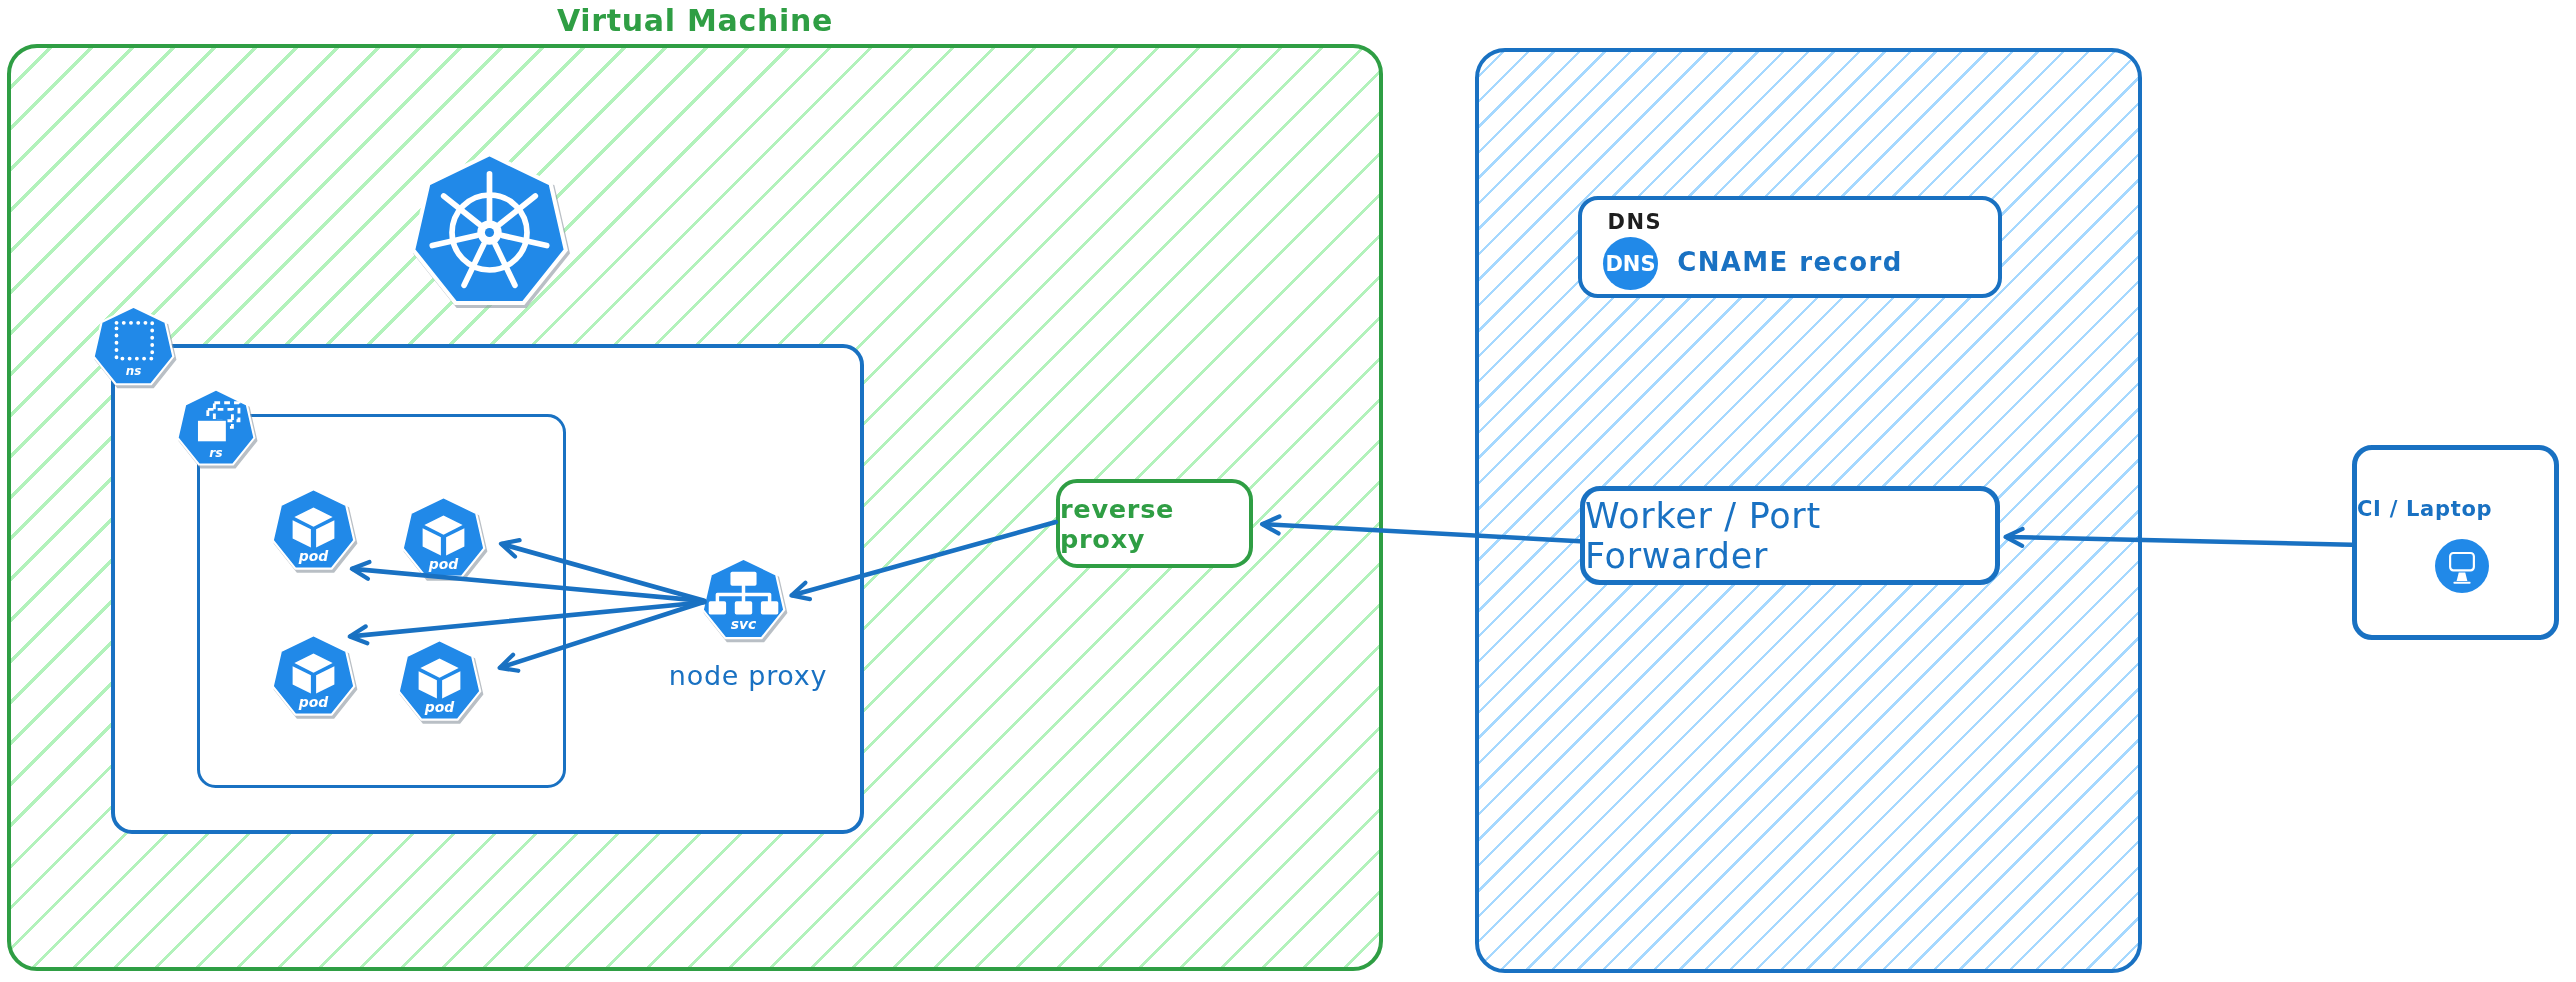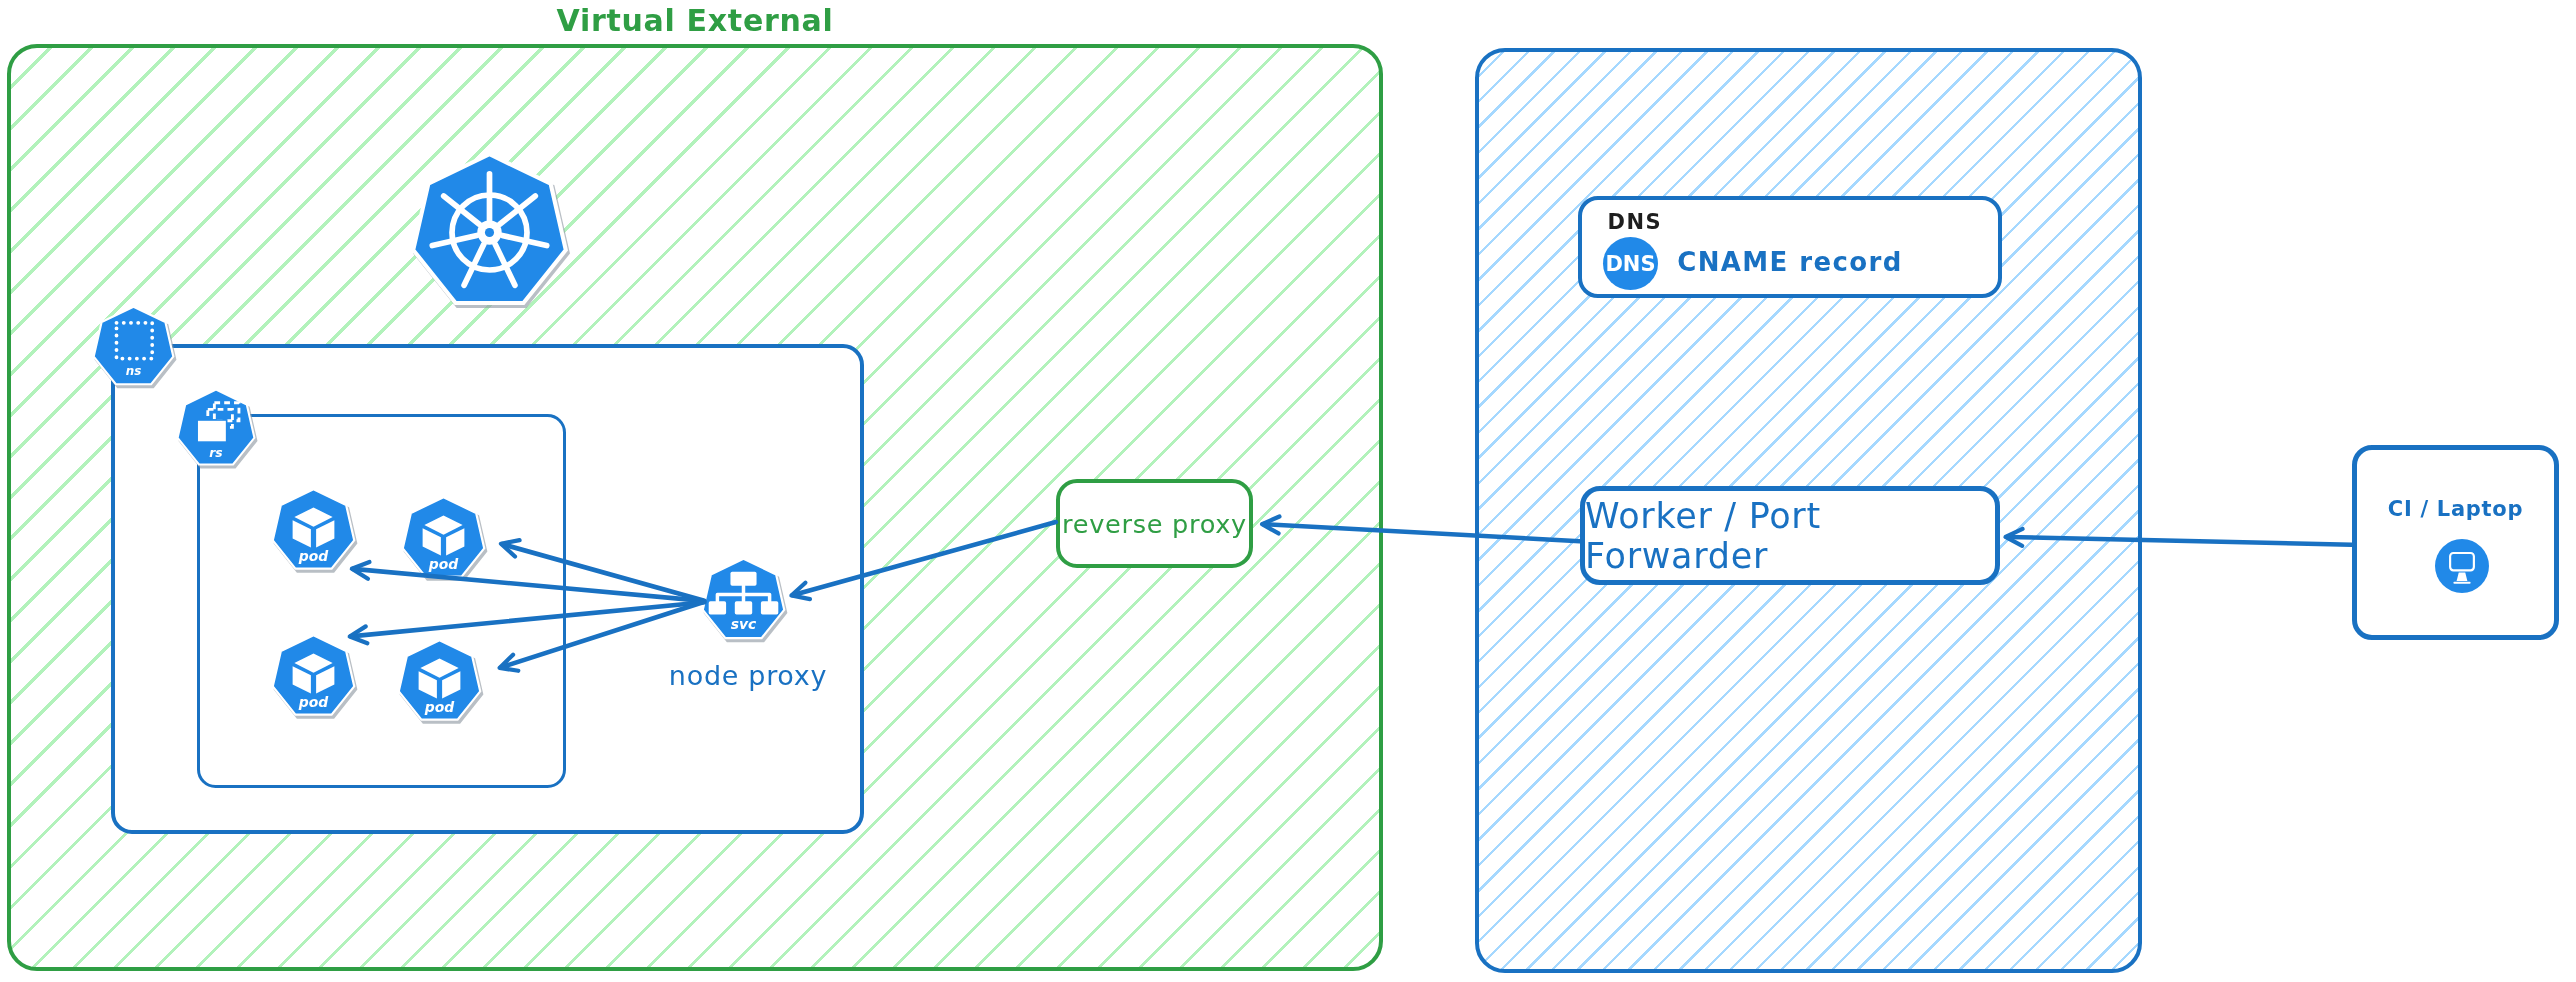--- a/index.html
+++ b/index.html
@@ -21,28 +21,28 @@
 
   .zone-title{position:absolute;text-align:center;font-size:30px;letter-spacing:0.7px;font-weight:bold;}
   .vm-title{left:7px;width:1376px;top:2.8px;color:var(--green);}
   .ext-title{left:1475px;width:667px;top:2.8px;color:var(--blue);}
 
   
   .node{position:absolute;background:#fff;box-sizing:border-box;}
   .ns-box{left:111px;top:344px;width:753px;height:490px;border:4.3px solid var(--blue);border-radius:21px;}
   .rs-box{left:197px;top:414px;width:369px;height:374px;border:3.6px solid var(--blue);border-radius:18.5px;}
   .rp-box{left:1056px;top:479px;width:197px;height:89px;border:4.3px solid var(--green);border-radius:21px;
-          display:flex;align-items:center;justify-content:center;}
+          display:flex;align-items:center;justify-content:center;font-weight:bold;}
   .rp-box .lbl{color:var(--green);font-size:25.6px;letter-spacing:0.7px;}
   .dns-box{left:1578px;top:196px;width:424px;height:102px;border:4.3px solid var(--blue);border-radius:20px;}
   .worker-box{left:1580px;top:486px;width:420px;height:99px;border:5px solid var(--blue);border-radius:20px;
           display:flex;align-items:center;justify-content:center;}
   .worker-box .lbl{color:var(--blue);font-size:35px;letter-spacing:0.7px;}
   .ci-box{left:2352px;top:445px;width:207px;height:195px;border:5px solid var(--blue);border-radius:20px;}
-  .ci-lbl{position:absolute;left:0;width:100%;top:47px;text-align:center;color:var(--blue);
+  .ci-lbl{position:absolute;left:0;width:100%;top:47px;text-align:left;color:var(--blue);
           font-size:21px;font-weight:bold;letter-spacing:0.7px;}
 
   .dns-tag{position:absolute;left:25.6px;top:10px;color:var(--ink);font-size:21px;font-weight:bold;letter-spacing:1.4px;}
   .dns-circle{position:absolute;left:21px;top:37px;width:55px;height:53px;border-radius:50%;
           background:var(--icon_blue);display:flex;align-items:center;justify-content:center;
           color:#fff;font-size:21px;font-weight:bold;}
   .cname-lbl{position:absolute;left:0;width:100%;top:47px;text-align:center;color:var(--blue);
           font-size:26px;font-weight:bold;letter-spacing:1.4px;}
 
   .nodeport-lbl{position:absolute;left:659px;top:660px;width:178px;text-align:center;
@@ -73,21 +73,21 @@
     <symbol id="cube" viewBox="0 0 100 100">
       <path d="M50,23 L72,34 L50,45 L28,34 Z"></path>
       <path d="M26,37.5 L26,58.5 L47,69 L47,48 Z"></path>
       <path d="M74,37.5 L74,58.5 L53,69 L53,48 Z"></path>
     </symbol>
   </defs>
 </svg>
 
 <div id="canvas">
 
-  <div class="zone-title vm-title">Virtual External</div>
+  <div class="zone-title vm-title">Virtual Machine</div>
   <div class="vm-box"></div>
 
   <div class="ext-box"></div>
 
   <div class="node ns-box"></div>
   <div class="node rs-box"></div>
 
   <svg class="kicon" style="left:408px;top:151px" width="163" height="163" viewBox="0 0 100 100">
     <use href="#hept7" class="hept"></use>
     <circle cx="50" cy="50" r="23" class="wln" stroke-width="3.5"></circle>

